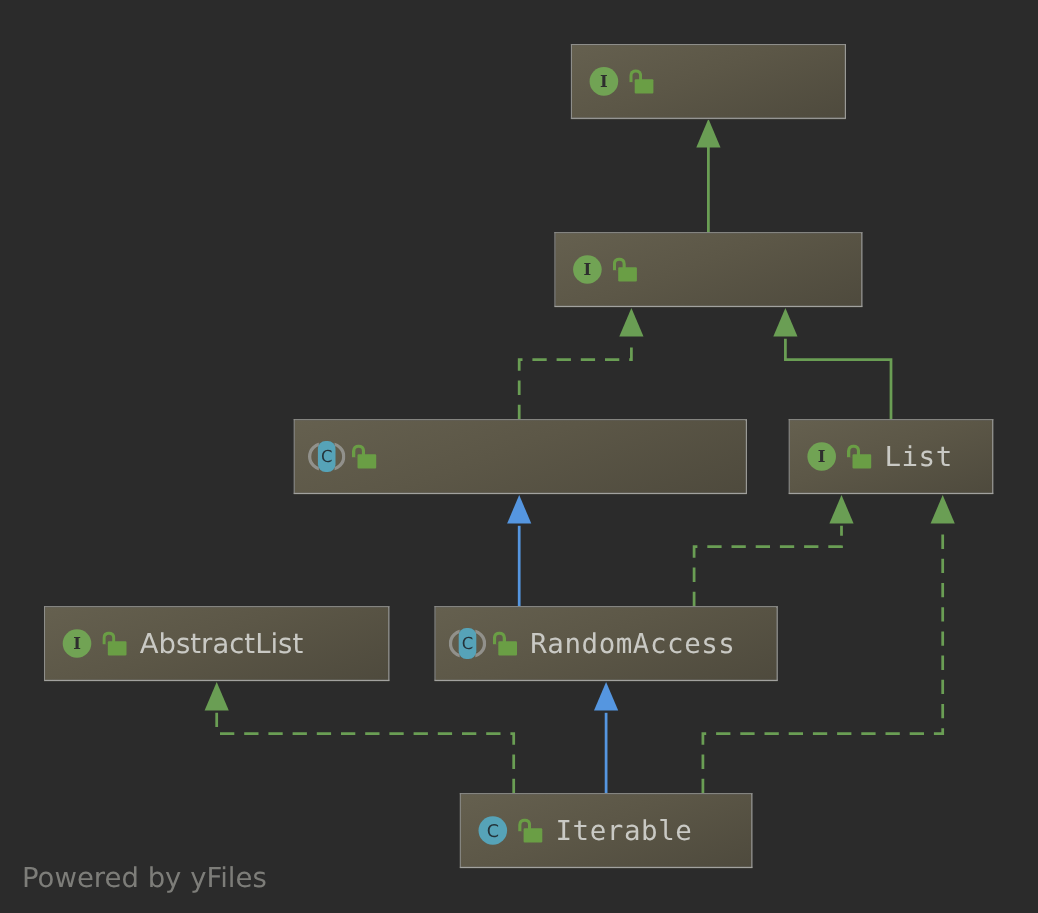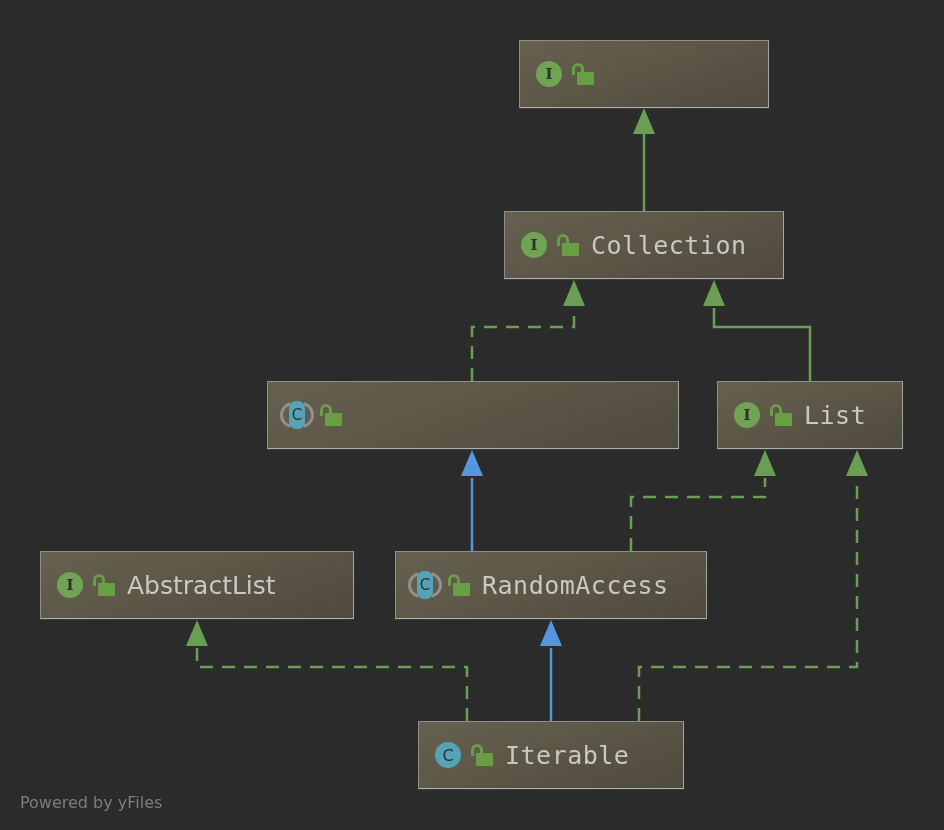--- a/index.html
+++ b/index.html
@@ -149,21 +149,21 @@
   }
   .node-label.prop {
     font-family: "DejaVu Sans", "Liberation Sans", sans-serif;
     letter-spacing: 0px;
   }
   #watermark {
     position: absolute;
     left: 20px;
     bottom: 18px;
     color: #7d7d79;
-    font-size: 16px;
+    font-size: 25px;
     font-family: "DejaVu Sans", "Liberation Sans", sans-serif;
     z-index: 6;
   }
 </style>
 </head>
 <body>
 
 <div id="canvas">
 
   <svg id="edge-layer" viewBox="0 0 944 830" width="944" height="830">
@@ -226,21 +226,20 @@
     <div class="node-icons">
       <div class="icon-type iface">
         <div class="disc"></div>
           <div class="glyph">I</div>
       </div>
       <div class="icon-lock">
         <div class="shackle"></div>
           <div class="body"></div>
       </div>
     </div>
-    <div class="node-label">Collection</div>
   </div>
 
   <div class="node" style="left:267px; top:381px; width:412px; height:68px;">
     <div class="node-icons">
       <div class="icon-type abs">
         <div class="arc-l"></div>
           <div class="arc-r"></div>
         <div class="pill"></div>
           <div class="glyph">C</div>
       </div>

